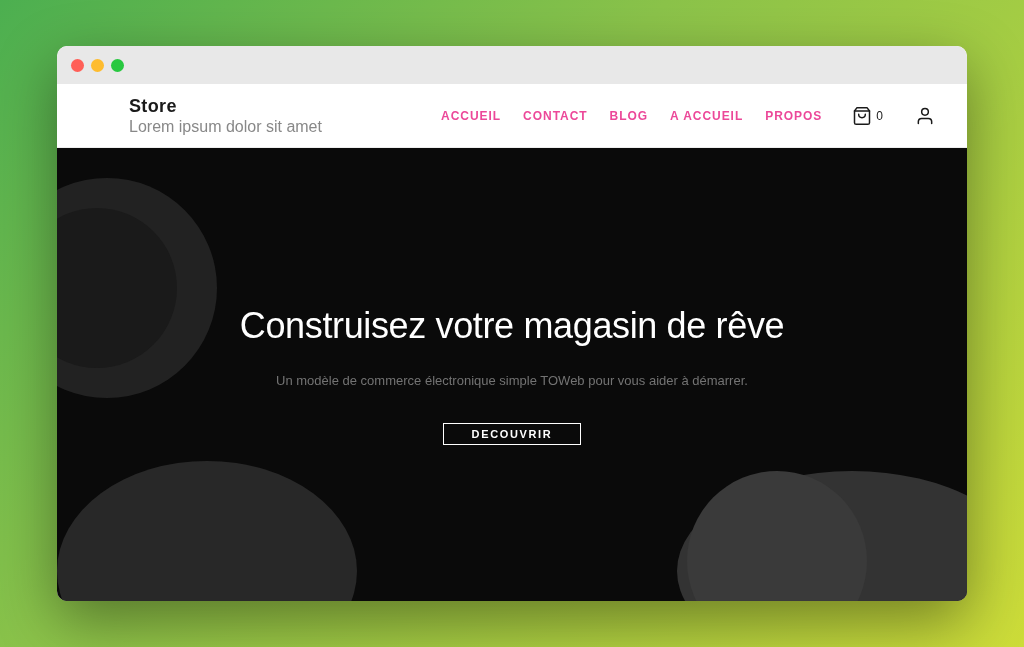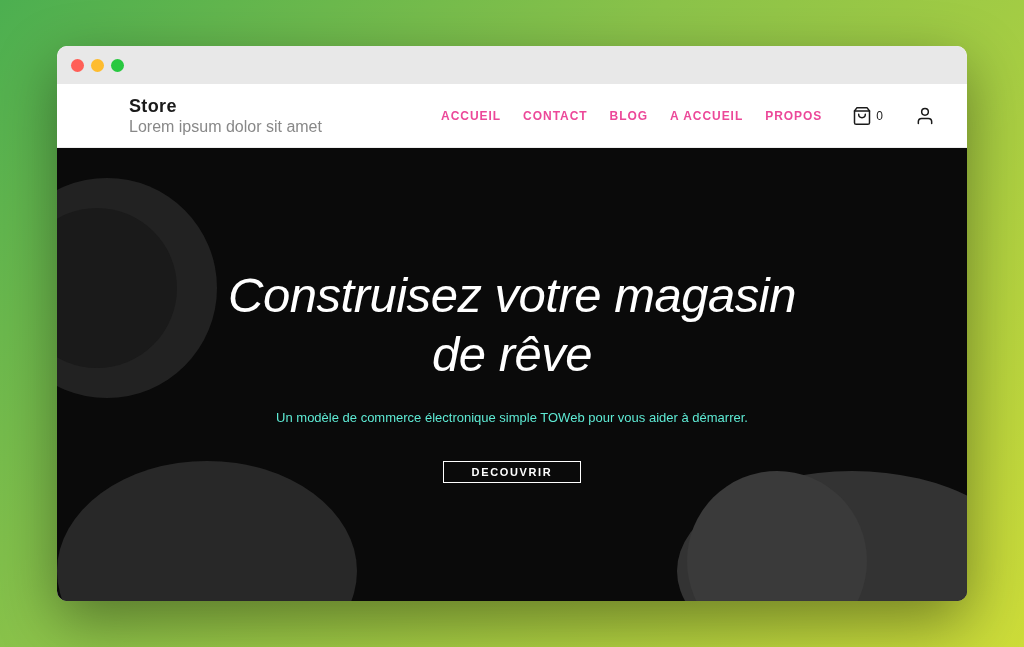--- a/index.html
+++ b/index.html
@@ -193,32 +193,31 @@
 
     .hero-content {
       position: relative;
       z-index: 10;
       text-align: center;
       max-width: 700px;
       padding: 0 40px;
     }
 
     .hero-title {
-      font-size: 49px;
+      font-size: 36px;
       font-weight: 300;
       color: #fff;
       letter-spacing: -0.01em;
       line-height: 1.2;
       margin-bottom: 24px;
-      font-style: italic;
     }
 
     .hero-subtitle {
       font-size: 13px;
-      color: #5eead4;
+      color: #737373;
       line-height: 1.6;
       margin-bottom: 32px;
     }
 
     .hero-btn {
       display: inline-block;
       padding: 4px 28px;
       border: 1.5px solid #fff;
       color: #fff;
       font-size: 11px;

